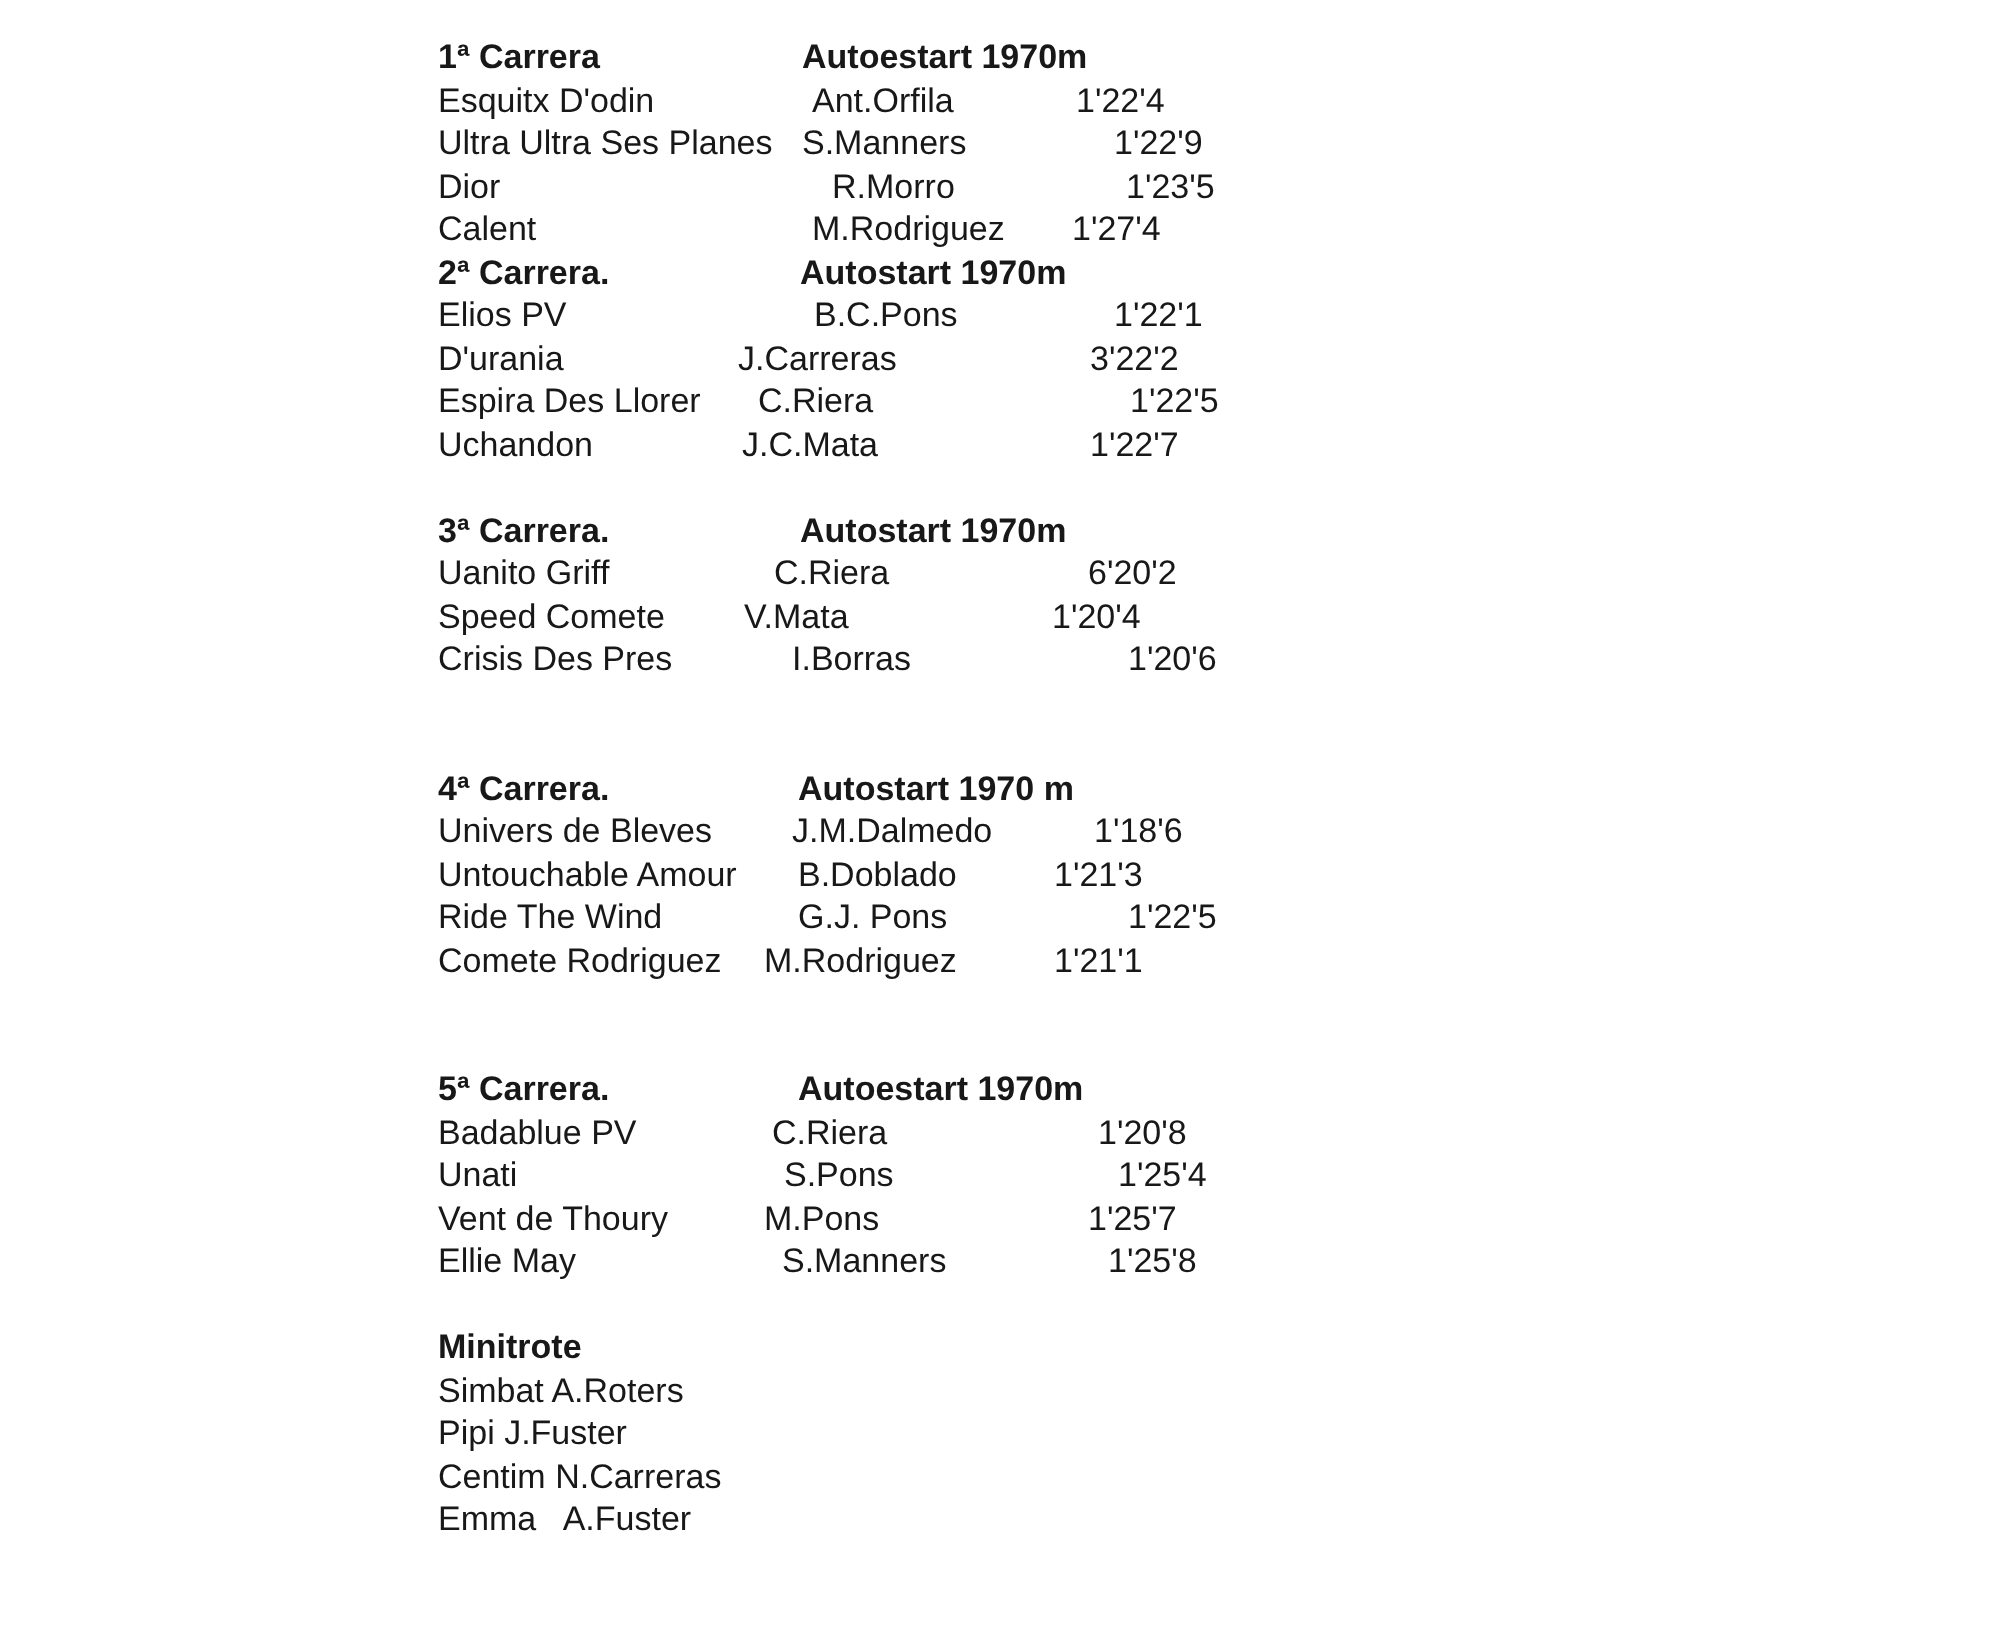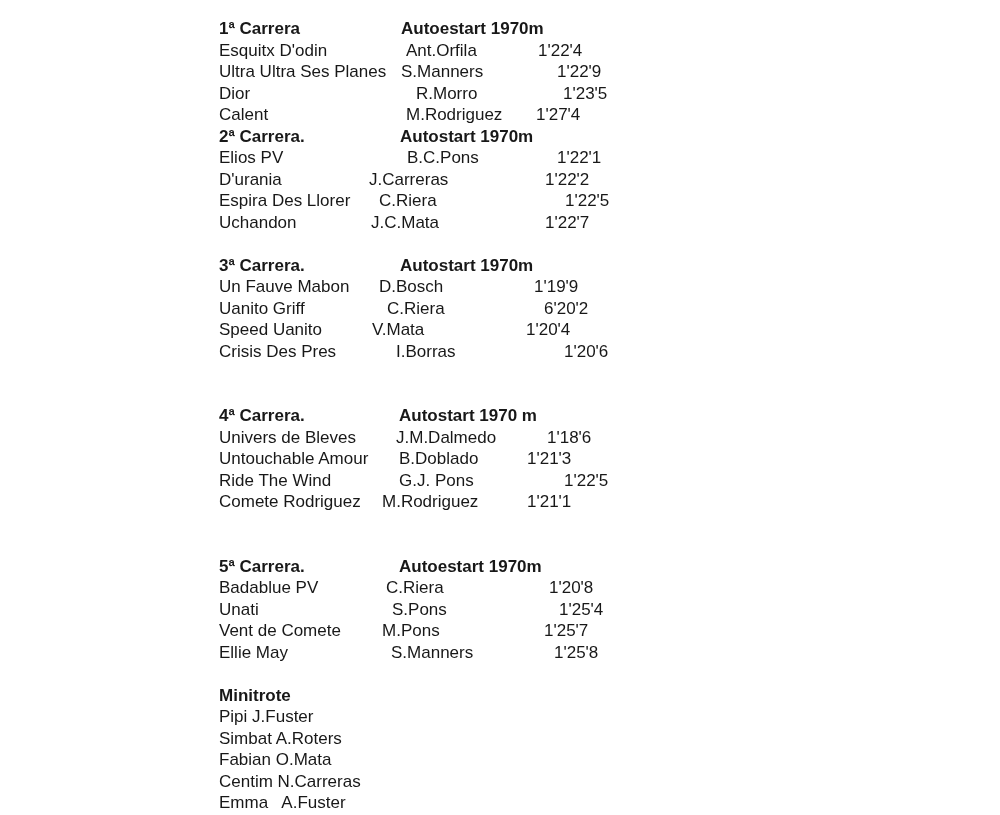--- a/index.html
+++ b/index.html
@@ -62,51 +62,46 @@
     <span class="col b" style="left:181px">Autostart 1970m</span>
   </div>
   <div class="line">
     <span class="col" style="left:0">Elios PV</span>
     <span class="col" style="left:188px">B.C.Pons</span>
     <span class="col" style="left:338px">1'22'1</span>
   </div>
   <div class="line">
     <span class="col" style="left:0">D'urania</span>
     <span class="col" style="left:150px">J.Carreras</span>
-    <span class="col" style="left:326px">1'22'2</span>
+    <span class="col" style="left:326px">3'22'2</span>
   </div>
   <div class="line">
     <span class="col" style="left:0">Espira Des Llorer</span>
     <span class="col" style="left:160px">C.Riera</span>
     <span class="col" style="left:346px">1'22'5</span>
   </div>
   <div class="line">
     <span class="col" style="left:0">Uchandon</span>
     <span class="col" style="left:152px">J.C.Mata</span>
     <span class="col" style="left:326px">1'22'7</span>
   </div>
 
   <div class="gap1"></div>
 
   <div class="line">
     <span class="col b" style="left:0">3ª Carrera.</span>
     <span class="col b" style="left:181px">Autostart 1970m</span>
   </div>
   <div class="line">
-    <span class="col" style="left:0">Un Fauve Mabon</span>
-    <span class="col" style="left:160px">D.Bosch</span>
-    <span class="col" style="left:315px">1'19'9</span>
-  </div>
-  <div class="line">
     <span class="col" style="left:0">Uanito Griff</span>
     <span class="col" style="left:168px">C.Riera</span>
     <span class="col" style="left:325px">6'20'2</span>
   </div>
   <div class="line">
-    <span class="col" style="left:0">Speed Uanito</span>
+    <span class="col" style="left:0">Speed Comete</span>
     <span class="col" style="left:153px">V.Mata</span>
     <span class="col" style="left:307px">1'20'4</span>
   </div>
   <div class="line">
     <span class="col" style="left:0">Crisis Des Pres</span>
     <span class="col" style="left:177px">I.Borras</span>
     <span class="col" style="left:345px">1'20'6</span>
   </div>
 
   <div class="gap2"></div>
@@ -146,43 +141,40 @@
     <span class="col" style="left:0">Badablue PV</span>
     <span class="col" style="left:167px">C.Riera</span>
     <span class="col" style="left:330px">1'20'8</span>
   </div>
   <div class="line">
     <span class="col" style="left:0">Unati</span>
     <span class="col" style="left:173px">S.Pons</span>
     <span class="col" style="left:340px">1'25'4</span>
   </div>
   <div class="line">
-    <span class="col" style="left:0">Vent de Comete</span>
+    <span class="col" style="left:0">Vent de Thoury</span>
     <span class="col" style="left:163px">M.Pons</span>
     <span class="col" style="left:325px">1'25'7</span>
   </div>
   <div class="line">
     <span class="col" style="left:0">Ellie May</span>
     <span class="col" style="left:172px">S.Manners</span>
     <span class="col" style="left:335px">1'25'8</span>
   </div>
 
   <div class="gap1"></div>
 
   <div class="line">
     <span class="col b" style="left:0">Minitrote</span>
   </div>
   <div class="line">
-    <span class="col" style="left:0">Pipi J.Fuster</span>
-  </div>
-  <div class="line">
     <span class="col" style="left:0">Simbat A.Roters</span>
   </div>
   <div class="line">
-    <span class="col" style="left:0">Fabian O.Mata</span>
+    <span class="col" style="left:0">Pipi J.Fuster</span>
   </div>
   <div class="line">
     <span class="col" style="left:0">Centim N.Carreras</span>
   </div>
   <div class="line">
     <span class="col" style="left:0">Emma   A.Fuster</span>
   </div>
 
 </div>
 

